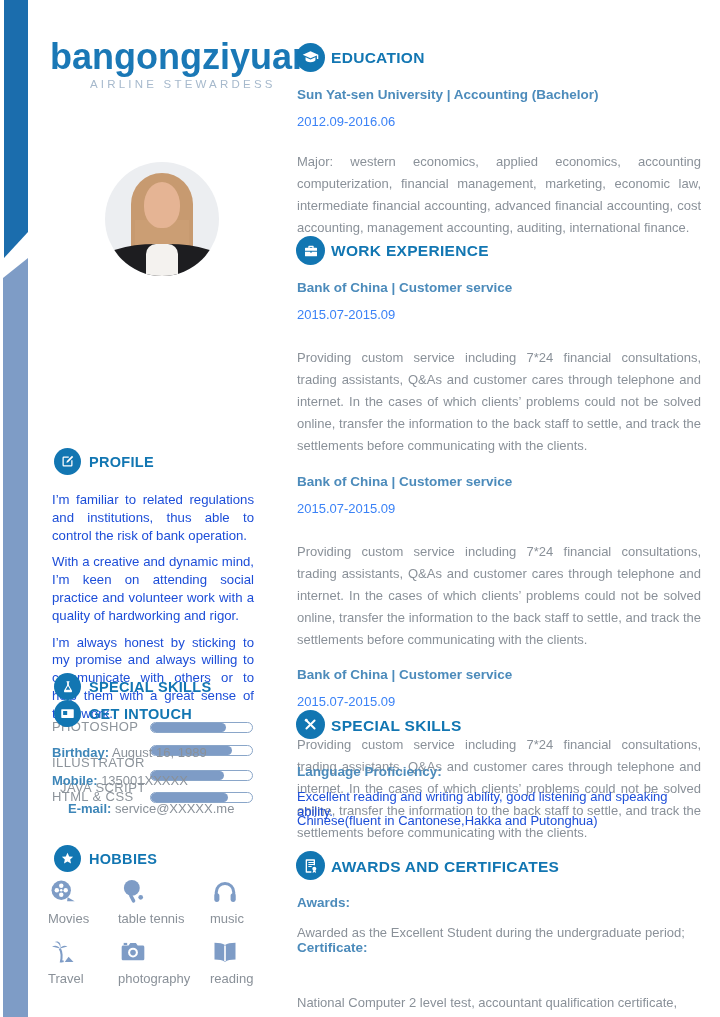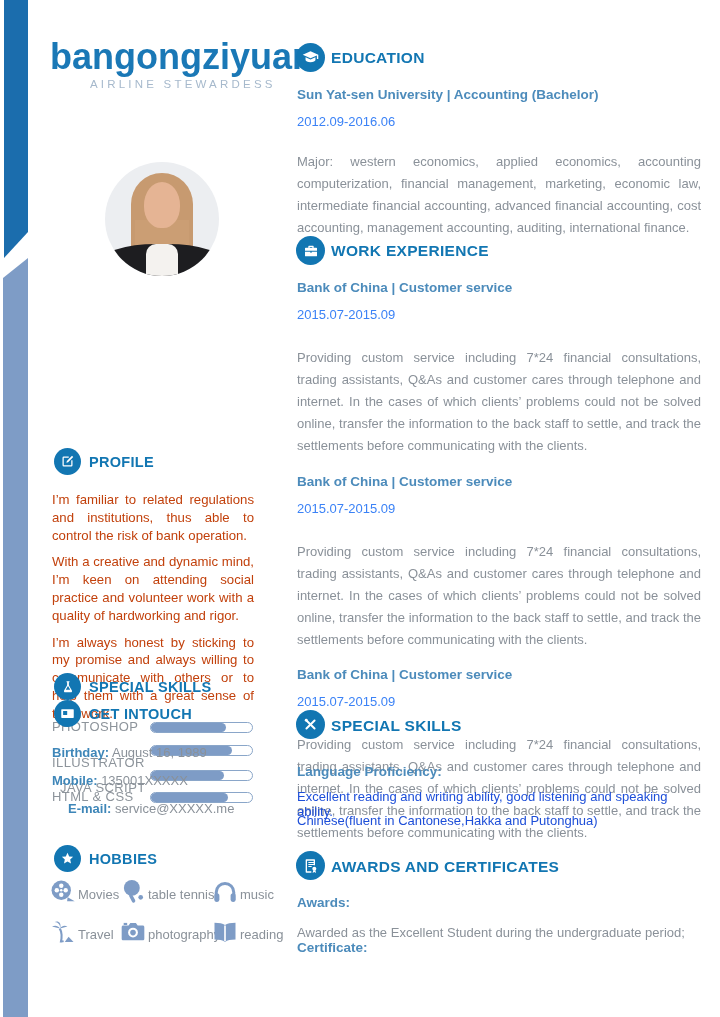--- a/index.html
+++ b/index.html
@@ -37,33 +37,33 @@
   .sec-icon.small { width:27px; height:27px; }
   .sec-title { position:absolute; font-size:15.5px; font-weight:700; color:#1276b2; letter-spacing:0.3px; z-index:6; white-space:nowrap; }
   .sec-title.small { font-size:14.5px; }
   
   .body-text { color:#8a9199; font-size:13px; line-height:22px; text-align:justify; }
   .subhead { position:absolute; font-size:13.5px; font-weight:700; color:#4c8bbb; white-space:nowrap; }
   .date { position:absolute; font-size:13px; color:#3b82f6; }
   .rcol { position:absolute; left:297px; width:404px; }
   
   .profile-text { position:absolute; left:52px; top:491px; width:202px; font-size:13.2px;
-    line-height:17.8px; color:#c2410c; text-align:justify; z-index:1; }
+    line-height:17.8px; color:#1d4ed8; text-align:justify; z-index:1; }
   .profile-text p { margin-bottom:9px; }
   .skill-label { position:absolute; left:52px; font-size:13px; color:#8d949b; letter-spacing:0.4px; z-index:2; white-space:nowrap; }
   .bar { position:absolute; left:150px; width:103px; height:11px; border:1px solid #8aa6c9;
     border-radius:6px; background:#fff; z-index:2; }
   .bar i { display:block; height:100%; border-radius:6px; background:#7e9cc6; }
   .contact { position:absolute; left:52px; font-size:13px; z-index:3; white-space:nowrap; }
   .contact .clabel { color:#3e86b8; font-weight:700; }
   .contact .cval { color:#8a9199; }
   
   .hobbies-grid { position:absolute; left:48px; top:878px; width:214px; z-index:2;
     display:grid; grid-template-columns:70px 92px 52px; column-gap:0; row-gap:12px; }
-  .hobby { display:flex; flex-direction:row; align-items:center; }
+  .hobby { display:flex; flex-direction:column; align-items:flex-start; }
   .hobby svg { display:block; }
   .hobby .hlabel { margin-top:5px; font-size:13px; color:#8a9199; white-space:nowrap; }
   
   .edu-school { top:87px; }
   .edu-period { left:297px; top:114px; }
   .edu-desc { top:151px; }
   .w1-company { top:280px; } .w1-period { left:297px; top:307px; } .w1-desc { top:347px; }
   .w2-company { top:474px; } .w2-period { left:297px; top:501px; } .w2-desc { top:541px; }
   .w3-company { top:667px; } .w3-period { left:297px; top:694px; } .w3-desc { top:734px; }
   .lang-label { top:764px; z-index:5; }
@@ -139,20 +139,21 @@
     <svg width="16" height="16" viewBox="0 0 24 24">
       <path fill="#fff" d="M5 2h12a1 1 0 011 1v8h-2V4H6v16h6.5v2H5a1 1 0 01-1-1V3a1 1 0 011-1zm3 4h8v1.5H8V6zm0 3h8v1.5H8V9zm0 3h5v1.5H8V12z"></path>
       <circle cx="17" cy="16" r="3" fill="#fff"></circle>
       <path d="M15.4 18.4l-1 4.1 2.6-1.6 2.6 1.6-1-4.1z" fill="#fff"></path>
     </svg>
   </div>
   <div class="sec-title" style="left:331px; top:858px;">AWARDS AND CERTIFICATES</div>
   <div class="subhead rcol awards-label">Awards:</div>
   <div class="body-text rcol awards-text">Awarded as the Excellent Student during the undergraduate period;</div>
   <div class="subhead rcol cert-label">Certificate:</div>
+  <div class="body-text rcol cert-text">National Computer 2 level test, accountant qualification certificate,</div>
 
   <div class="sec-icon small" style="left:54px; top:448px;">
     <svg width="15" height="15" viewBox="0 0 24 24">
         <path fill="#fff" d="M4 6a2 2 0 012-2h8v2H6v12h12v-8h2v8a2 2 0 01-2 2H6a2 2 0 01-2-2V6zm15.2-3.2l2 2L13 13l-2.8.8.8-2.8 8.2-8.2z"></path>
       </svg>
   </div>
   <div class="sec-title small" style="left:89px; top:454px;">PROFILE</div>
   <div class="profile-text">
     <p>I’m familiar to related regulations and institutions, thus able to control the risk of bank operation.</p>
     <p>With a creative and dynamic mind, I’m keen on attending social practice and volunteer work with a quality of hardworking and rigor.</p>

